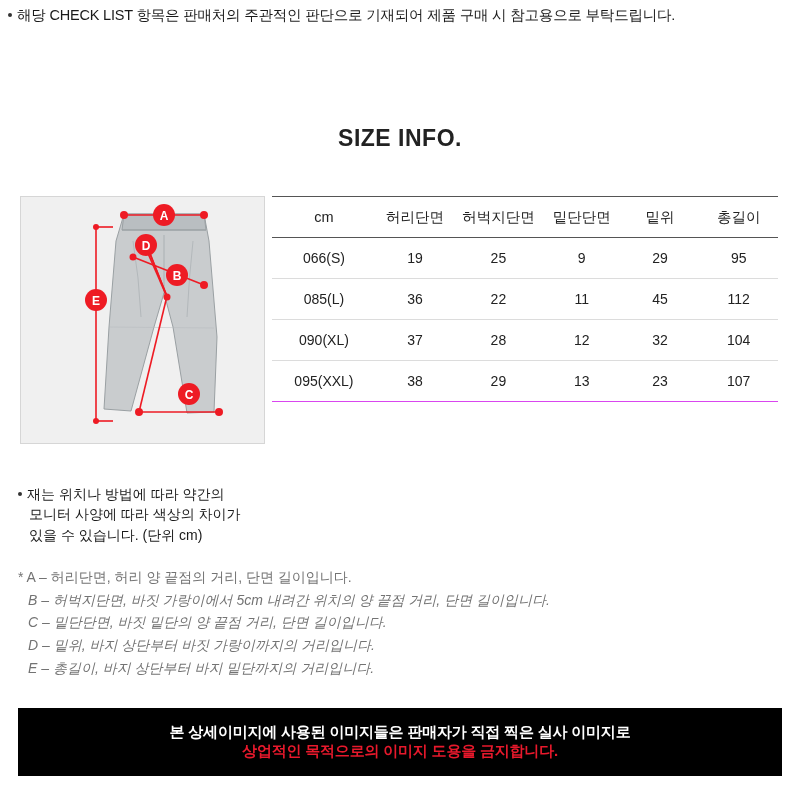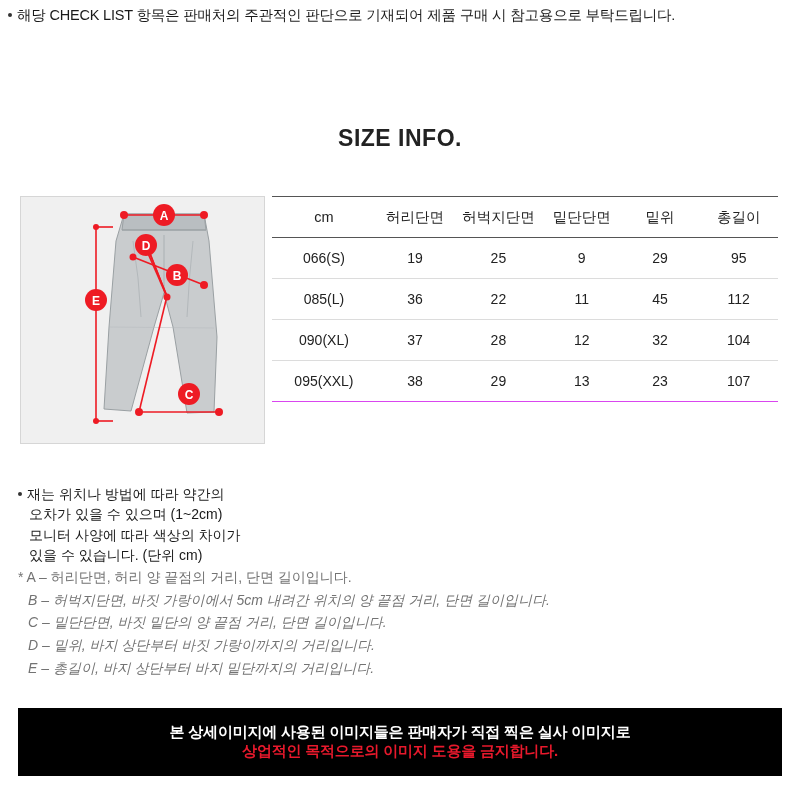--- a/index.html
+++ b/index.html
@@ -264,21 +264,20 @@
       <td>23</td>
       <td>107</td>
     </tr>
   </tbody>
 </table>
 
 <div class="left-notes">
   <div class="line">
     <span class="bullet-dot"></span><span>재는 위치나 방법에 따라 약간의</span>
   </div>
-  <div class="line indent">오차가 있을 수 있으며 (1~2cm)</div>
   <div class="line indent">모니터 사양에 따라 색상의 차이가</div>
   <div class="line indent">있을 수 있습니다. (단위 cm)</div>
 </div>
 
 <div class="legend">
   <div class="line"><span class="star">*</span> <span>A – 허리단면, 허리 양 끝점의 거리, 단면 길이입니다.</span></div>
   <div class="line indent">B – 허벅지단면, 바짓 가랑이에서 5cm 내려간 위치의 양 끝점 거리, 단면 길이입니다.</div>
   <div class="line indent">C – 밑단단면, 바짓 밑단의 양 끝점 거리, 단면 길이입니다.</div>
   <div class="line indent">D – 밑위, 바지 상단부터 바짓 가랑이까지의 거리입니다.</div>
   <div class="line indent">E – 총길이, 바지 상단부터 바지 밑단까지의 거리입니다.</div>

